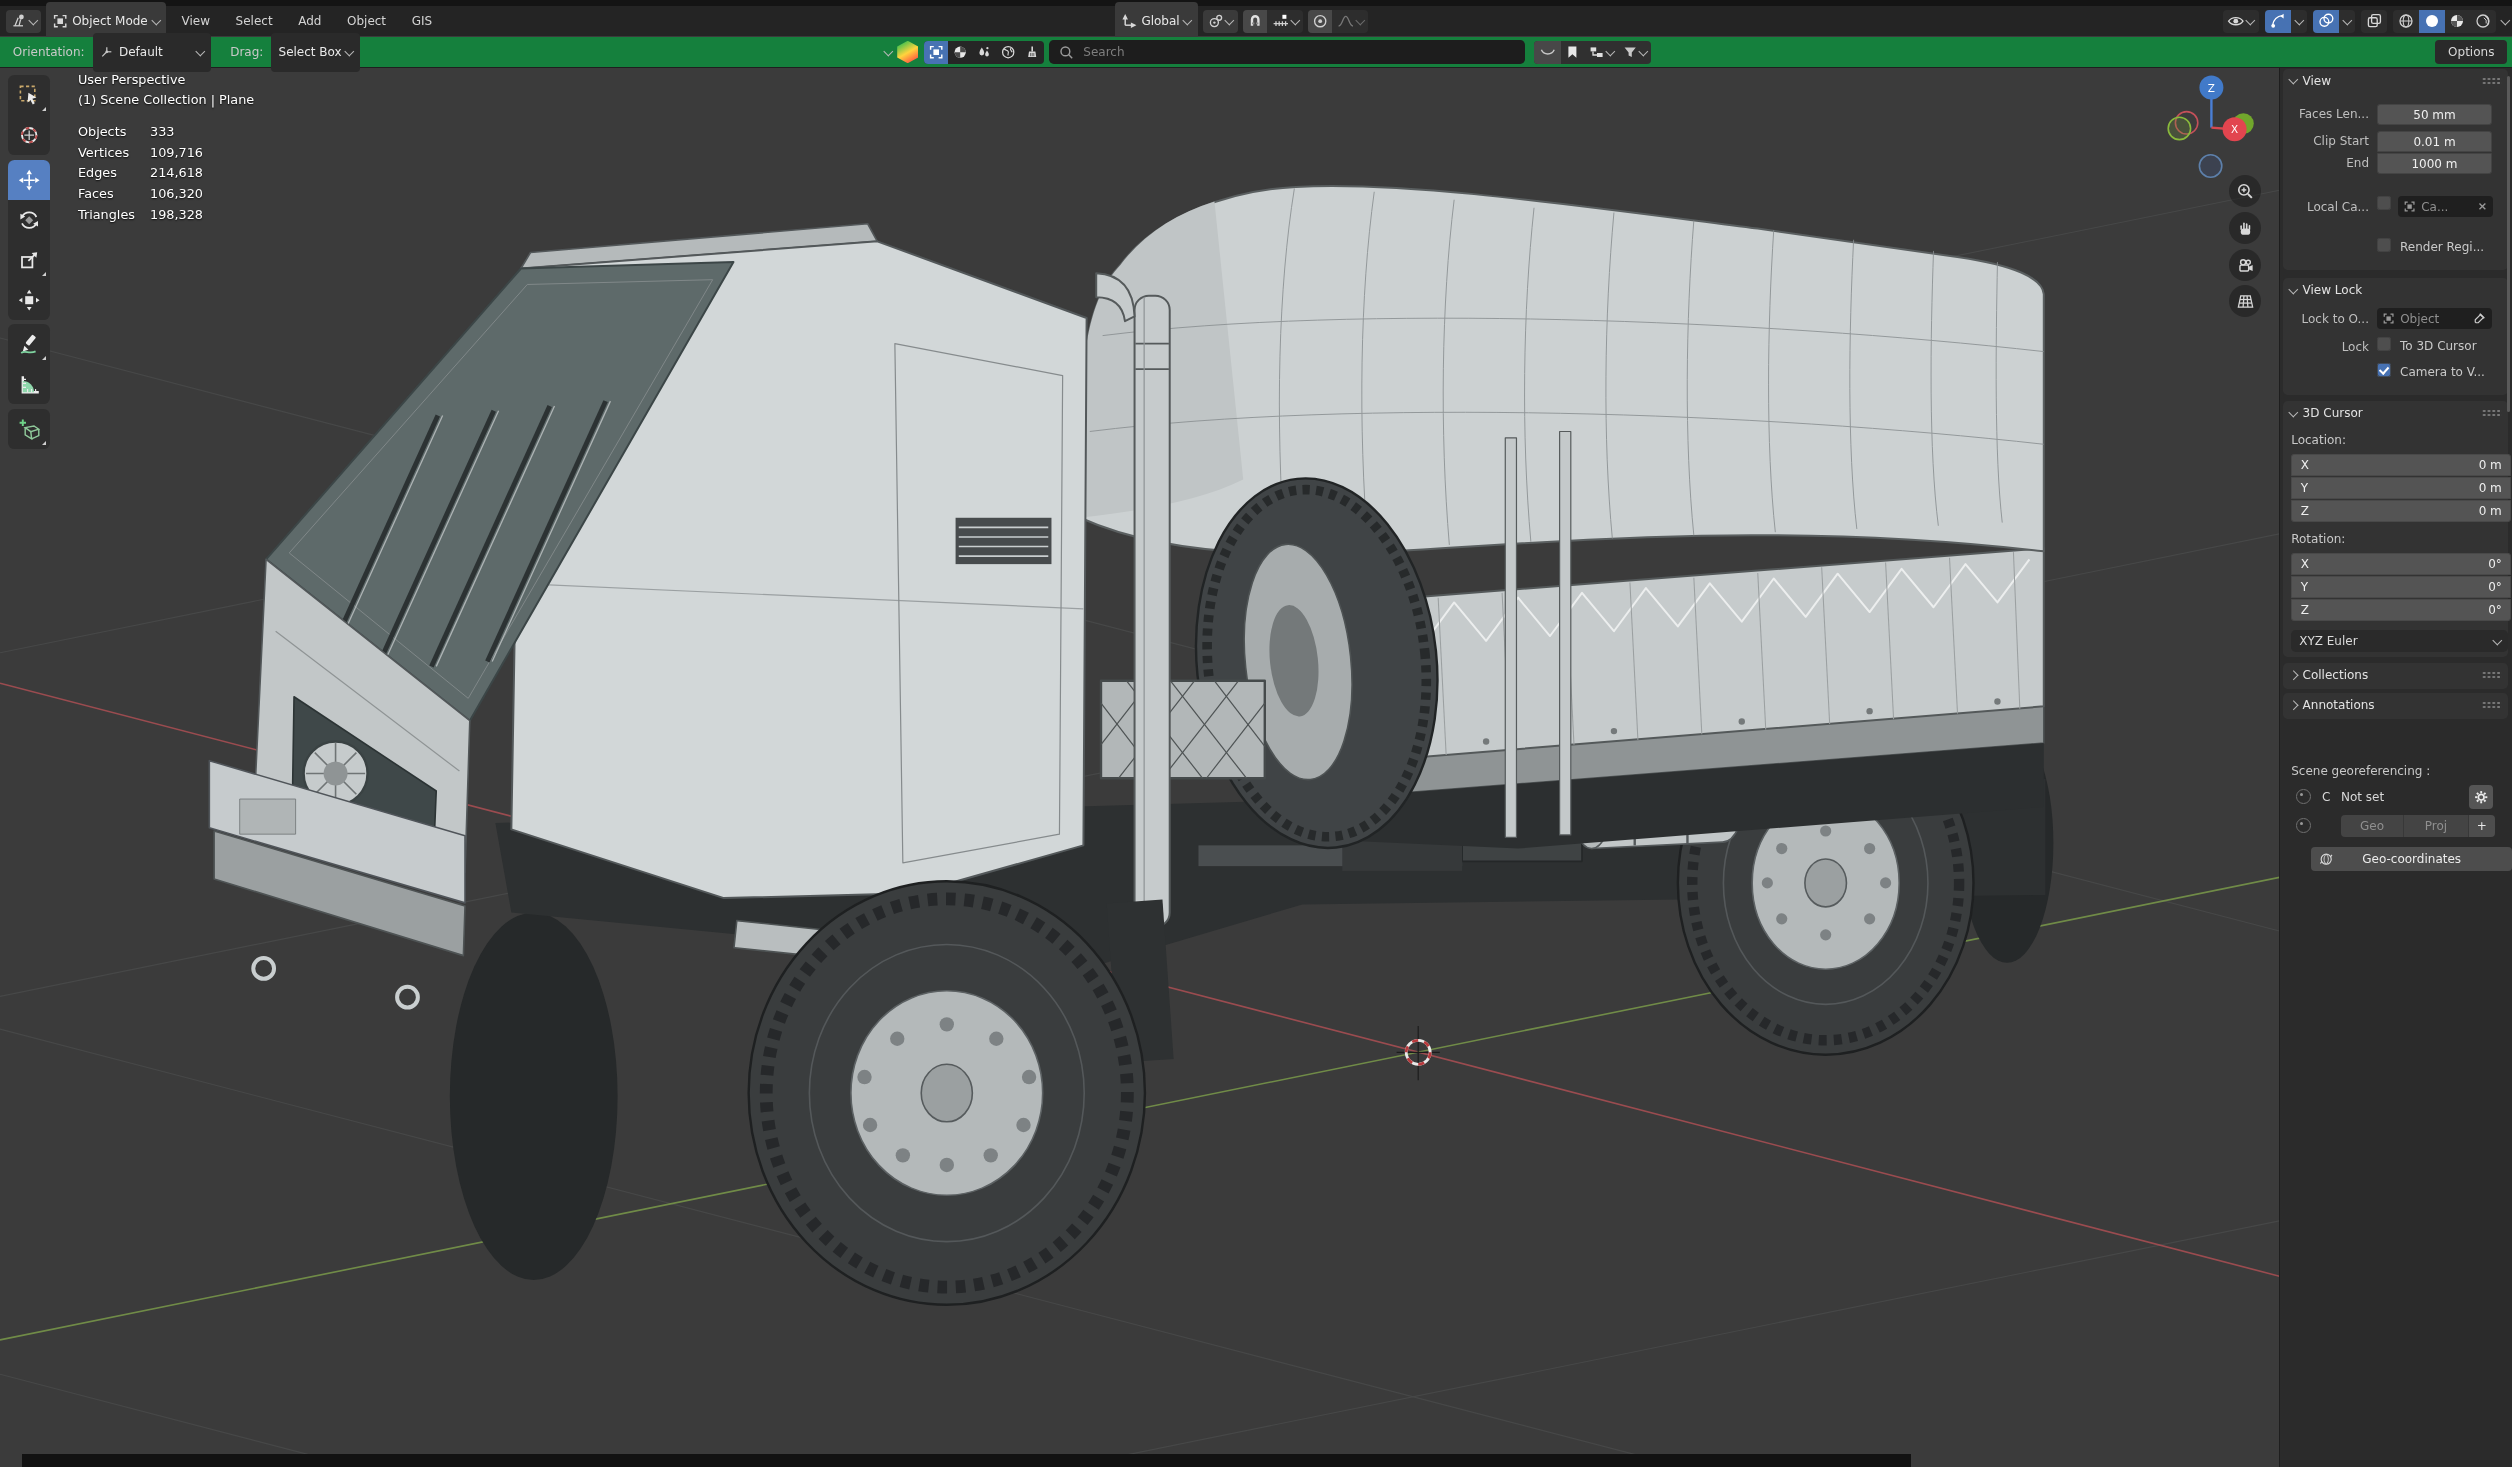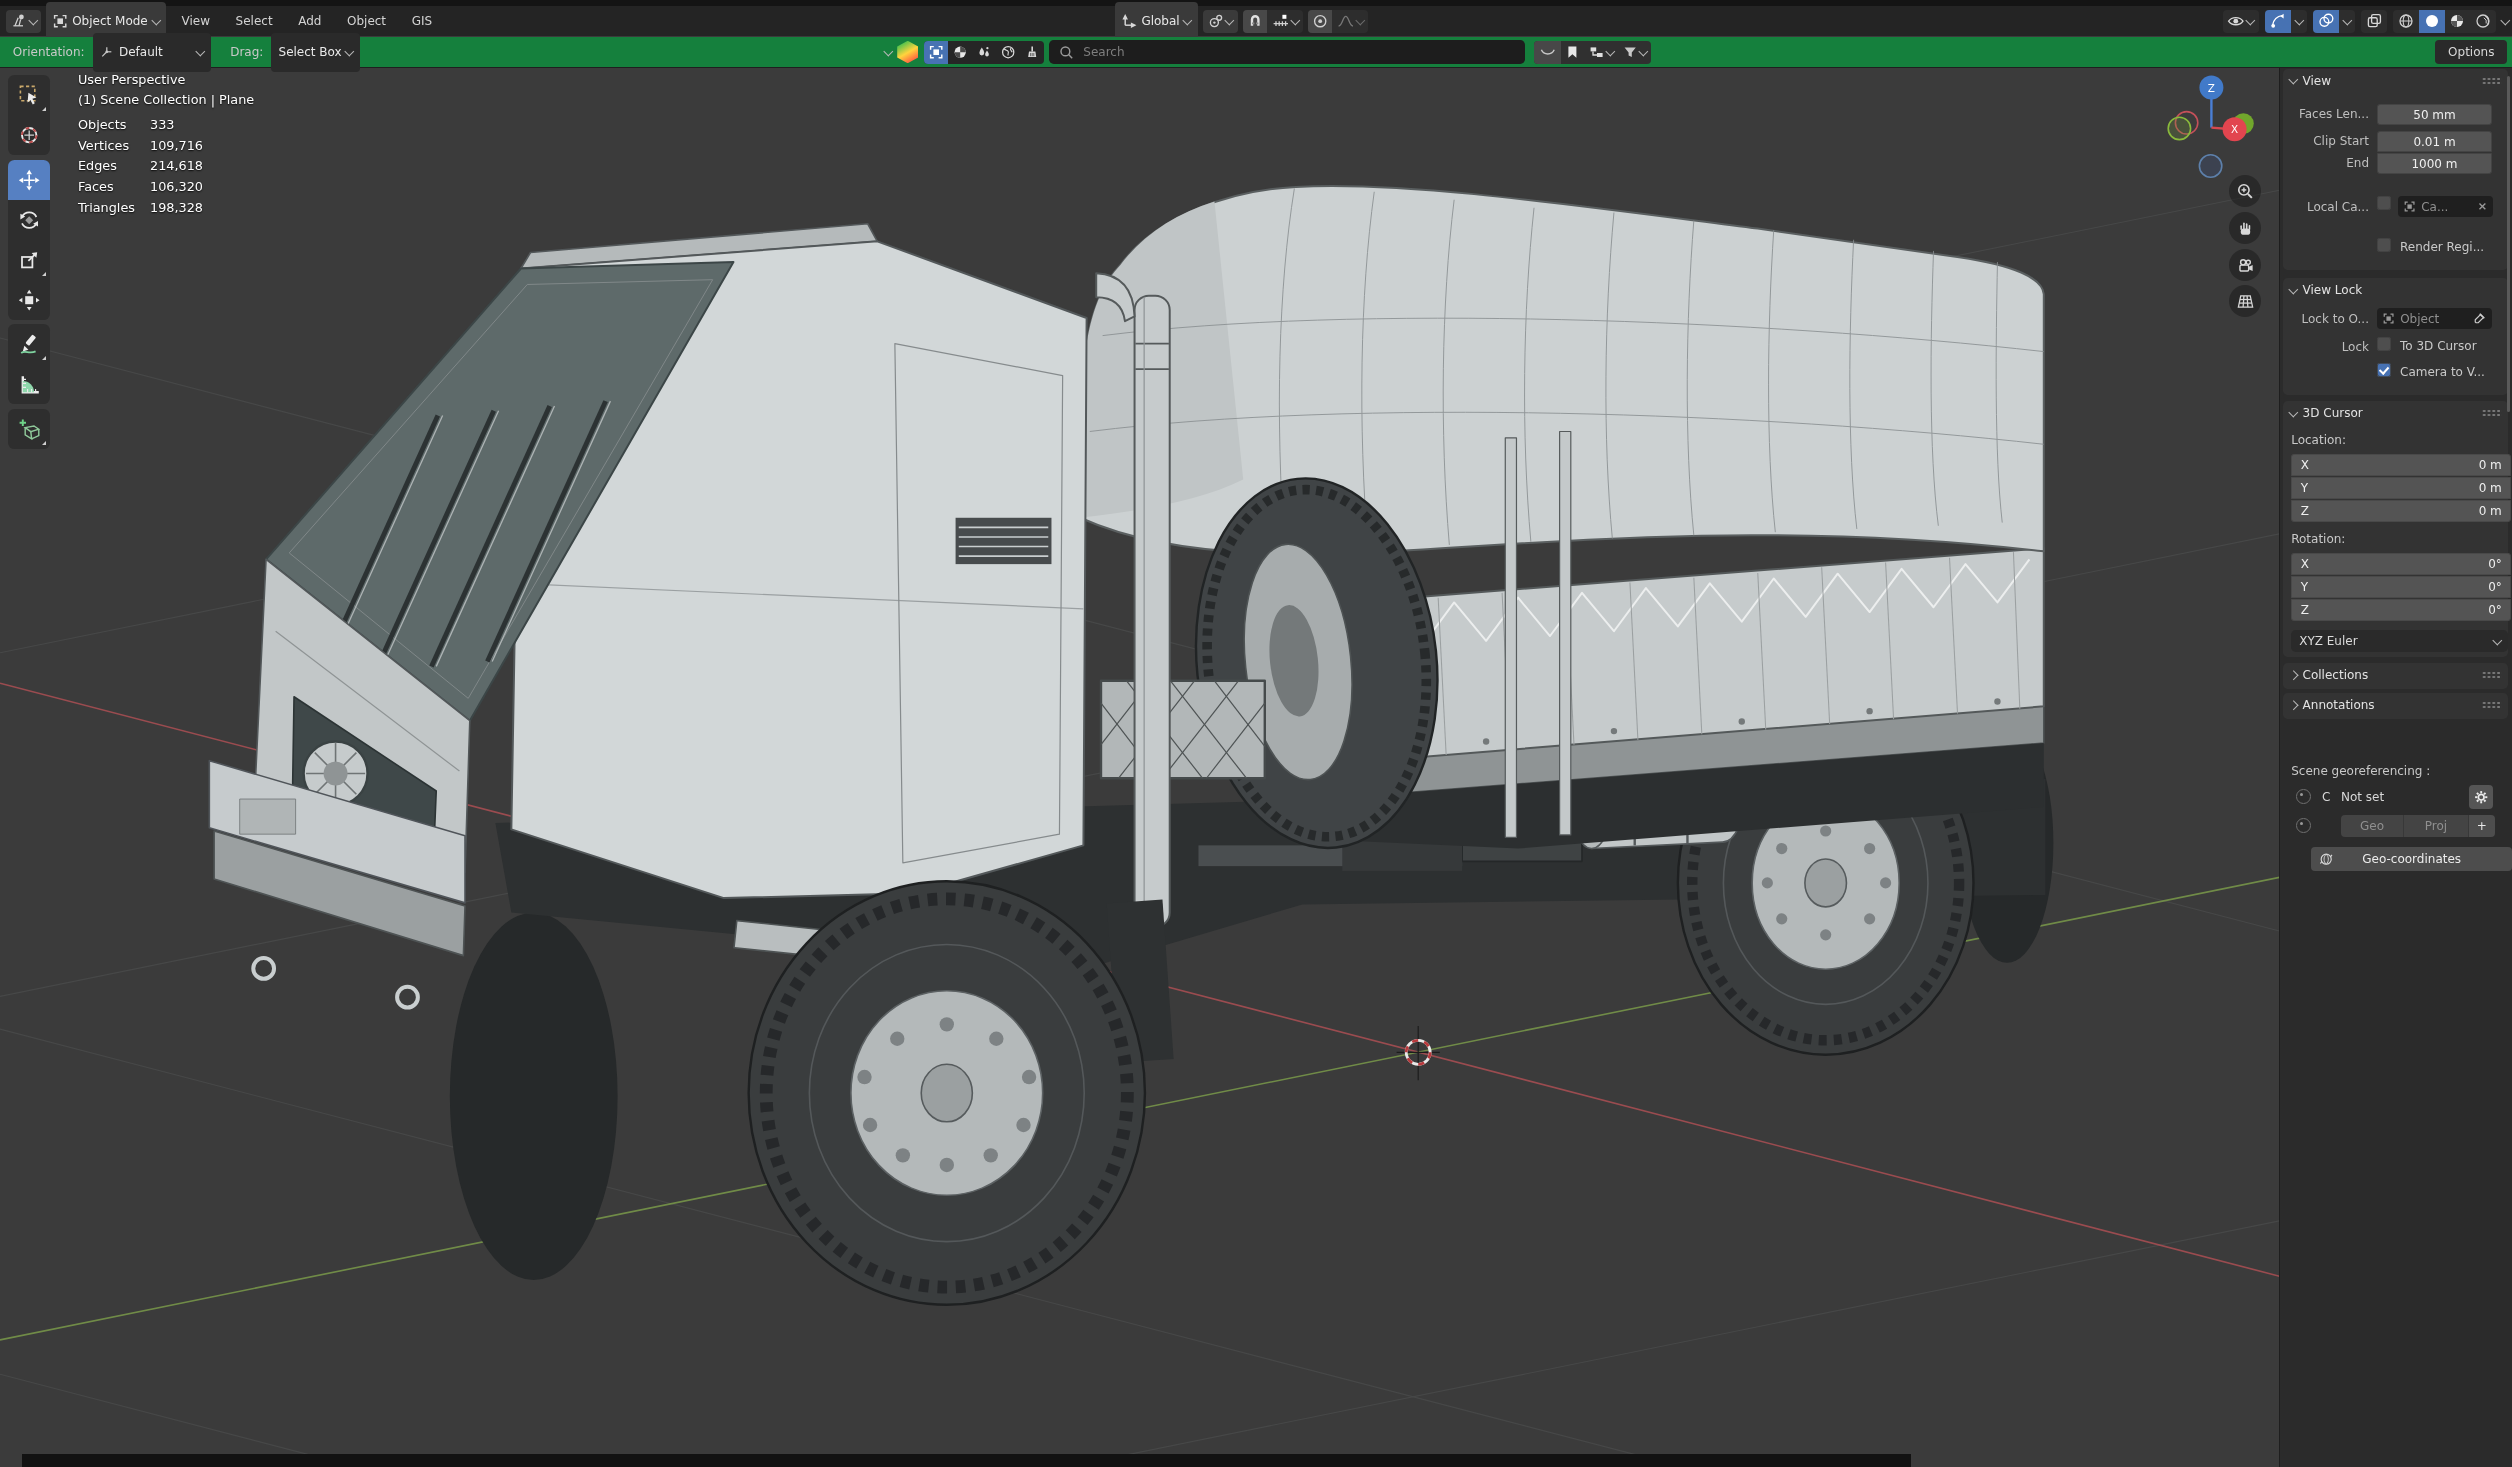--- a/index.html
+++ b/index.html
@@ -275,21 +275,21 @@
   <g>
     <line x1="1775" y1="1284" x2="1775" y2="1352" stroke="#1c1c1c" stroke-width="1.5"></line>
     <line x1="1748" y1="1317" x2="1802" y2="1317" stroke="#1c1c1c" stroke-width="1.5"></line>
     <circle cx="1775" cy="1317" r="15" fill="none" stroke="#e8e8e8" stroke-width="3.5"></circle>
     <circle cx="1775" cy="1317" r="15" fill="none" stroke="#b8393c" stroke-width="3.5" stroke-dasharray="7.8 7.8"></circle>
   </g>
 </svg>
 
 <div id="vp-overlay" class="abs">
   <div style="margin-bottom:7.2px;">User Perspective</div>
-  <div style="margin-bottom:12px;">(1) Scene Collection | Plane</div>
+  <div style="margin-bottom:19px;">(1) Scene Collection | Plane</div>
   <div class="row">
       <span class="k">Objects</span>
       <span>333</span>
     </div>
   <div class="row">
       <span class="k">Vertices</span>
       <span>109,716</span>
     </div>
   <div class="row">
       <span class="k">Edges</span>

